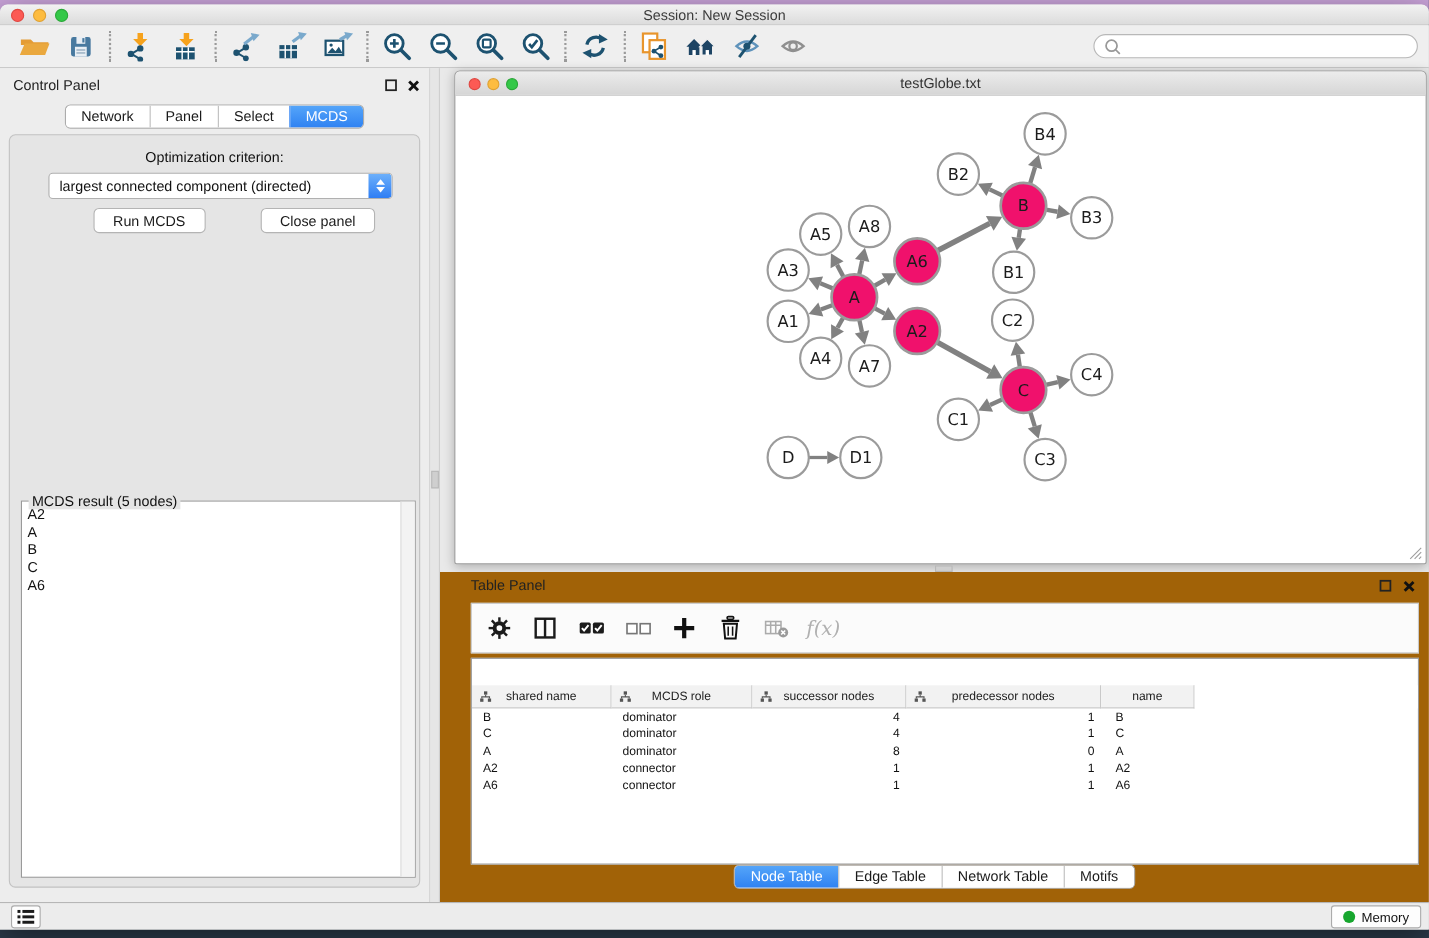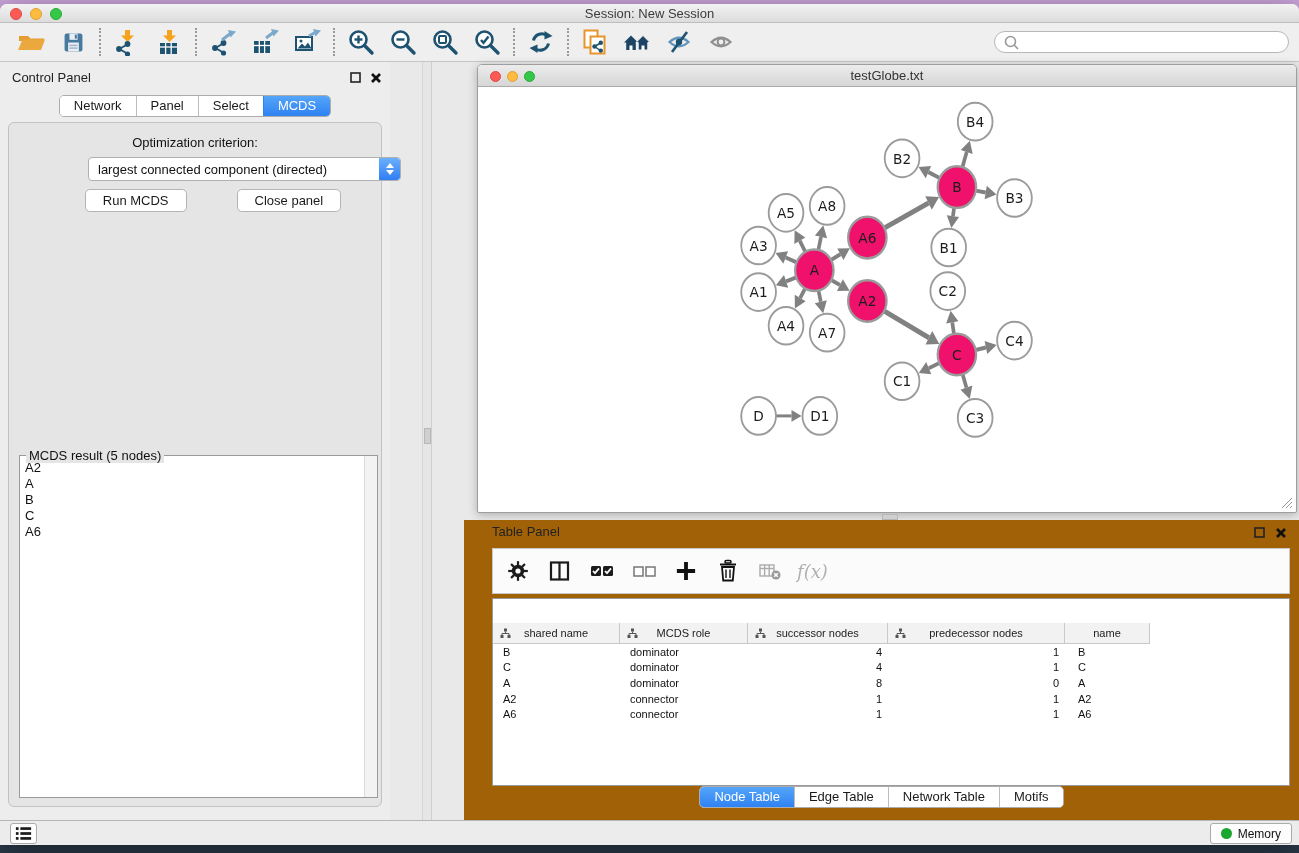--- a/index.html
+++ b/index.html
@@ -28,21 +28,21 @@
              display:flex; align-items:center; padding:0 10px; }
   .tbtn { width:42px; height:32px; display:flex; align-items:center; justify-content:center;
           background:transparent; border:none; cursor:default; }
   .tsep { width:0; height:28px; border-left:2px dotted #9a9a9a; margin:0 5px; }
   .searchbox { margin-left:auto; width:295px; height:22px; background:#fff;
                border:1px solid #b8b8b8; border-radius:11px; display:flex; align-items:center;
                padding:0 8px; }
   .searchbox input { border:none; outline:none; flex:1; font-size:12px; background:transparent; }
 
   
-  .main { flex:1; display:flex; background:#e9e9e9; min-height:0;gap:32px; }
+  .main { flex:1; display:flex; background:#e9e9e9; min-height:0; }
   .control-panel { position:relative; width:390px; flex:0 0 390px; background:#ededed; }
   .v-splitter { width:10px; flex:0 0 10px; background:#e6e6e6; border-left:1px solid #d6d6d6;
                 border-right:1px solid #cfcfcf; position:relative; }
   .v-splitter .grab { position:absolute; left:1px; top:366px; width:7px; height:16px;
                       background:#cfcfcf; border:1px solid #b8b8b8; }
   .right-side { position:relative; flex:1; display:flex; flex-direction:column; min-width:0; }
 
   
   .cp-header { position:absolute; top:8px; left:12px; font-size:13px; color:#222; }
   .panel-btns { position:absolute; top:9px; right:8px; display:flex; gap:8px; align-items:center; }
@@ -51,21 +51,21 @@
          background:#fff; height:22px; }
   .seg .segitem { padding:0 14px; font-size:13px; line-height:20px; color:#1a1a1a;
                   border-left:1px solid #bdbdbd; background:#fff; }
   .seg .segitem:first-child { border-left:none; }
   .seg .segitem.active { background:linear-gradient(#55a5f9,#2f82f2); color:#fff; border-left-color:#2f82f2; }
   .cp-body { position:absolute; left:8px; right:8px; top:60px; bottom:13px;
              background:#e5e5e5; border:1px solid #c2c2c2; border-radius:6px; }
   .opt-label { position:absolute; top:12px; left:0; right:0; text-align:center;
                font-size:13px; color:#111; }
   .dropdown { position:absolute; left:35px; top:34px; width:313px; height:24px; background:#fff;
-              border:1px solid #b0b0b0; border-radius:4px; display:flex; align-items:center; overflow:hidden;margin-left:44px; }
+              border:1px solid #b0b0b0; border-radius:4px; display:flex; align-items:center; overflow:hidden; }
   .dropdown .dval { flex:1; font-size:13px; color:#111; padding-left:9px; white-space:nowrap; }
   .dropdown .stepper { width:21px; align-self:stretch; background:linear-gradient(#6cb0fb,#2f7ef4);
                        border-radius:0 3px 3px 0; display:flex; flex-direction:column;
                        align-items:center; justify-content:center; gap:2px; }
   .stepper .tri { width:0; height:0; border-left:4px solid transparent; border-right:4px solid transparent; }
   .tri.up { border-bottom:5px solid #fff; }
   .tri.down { border-top:5px solid #fff; }
   .cp-buttons { position:absolute; top:66px; left:0; right:0; display:flex; justify-content:center; gap:14px; }
   .pushbtn { height:23px; background:#fff; border:1px solid #b4b4b4; border-radius:5px;
              font-size:13px; color:#1a1a1a; padding:0 17px;

